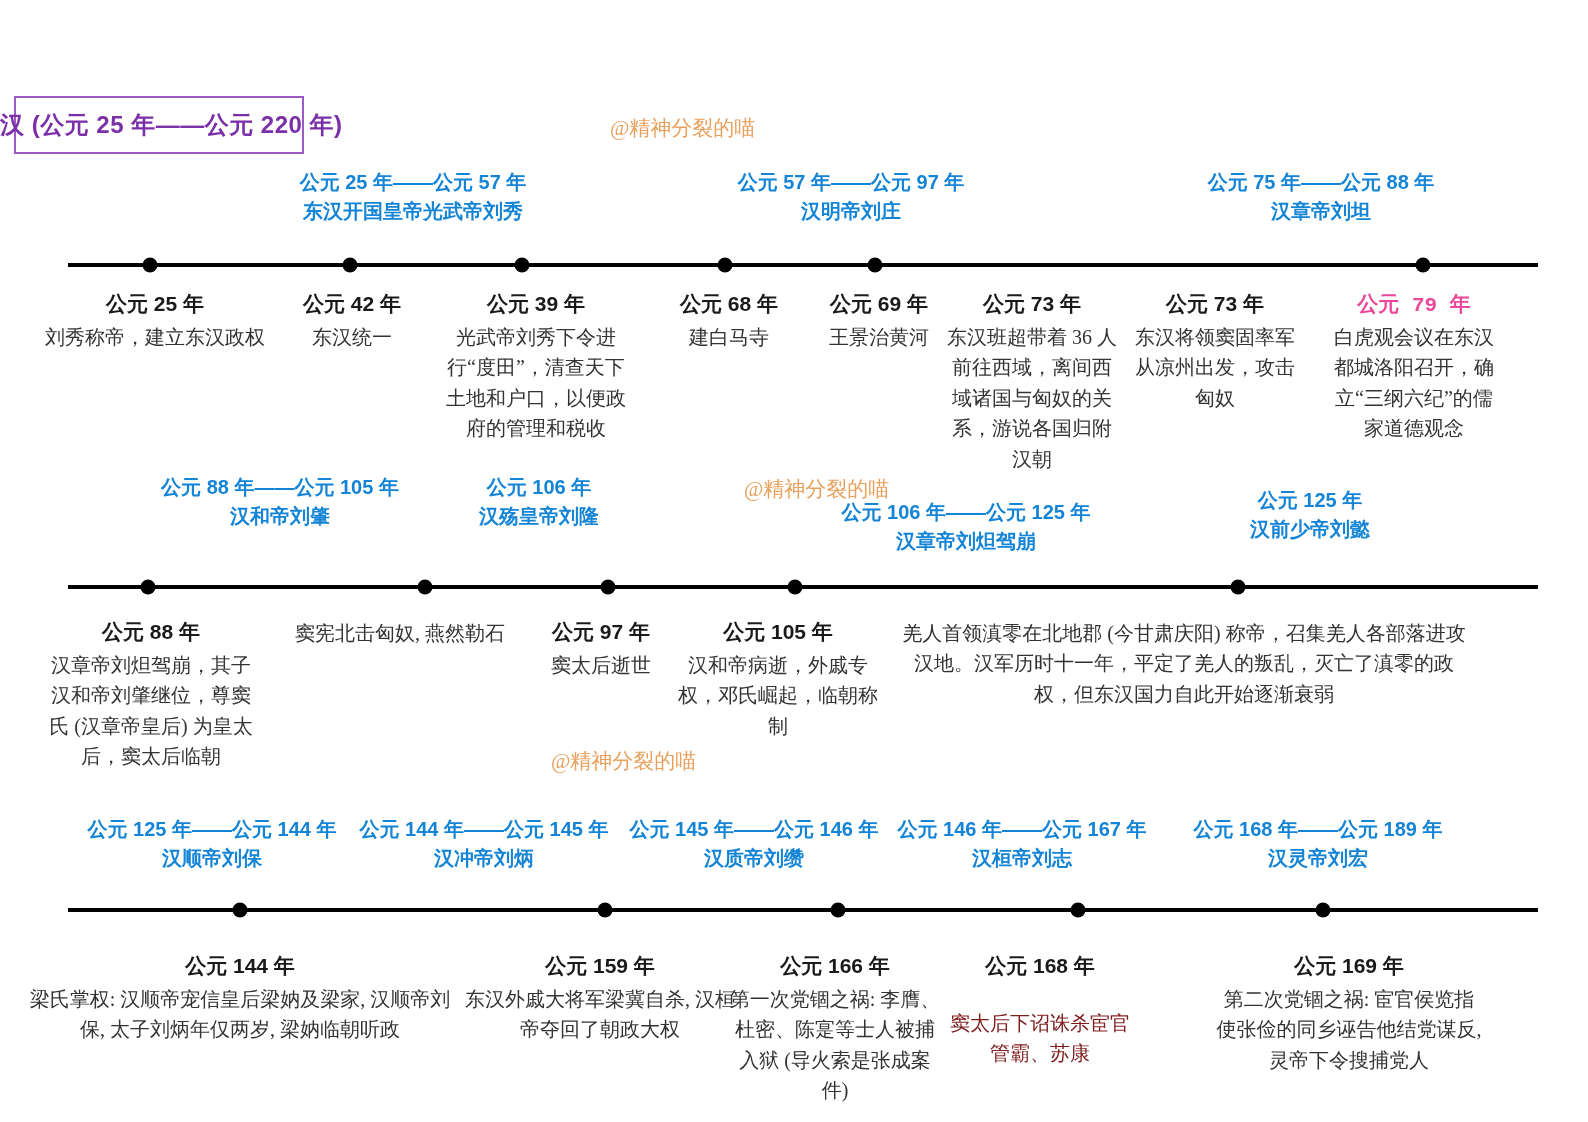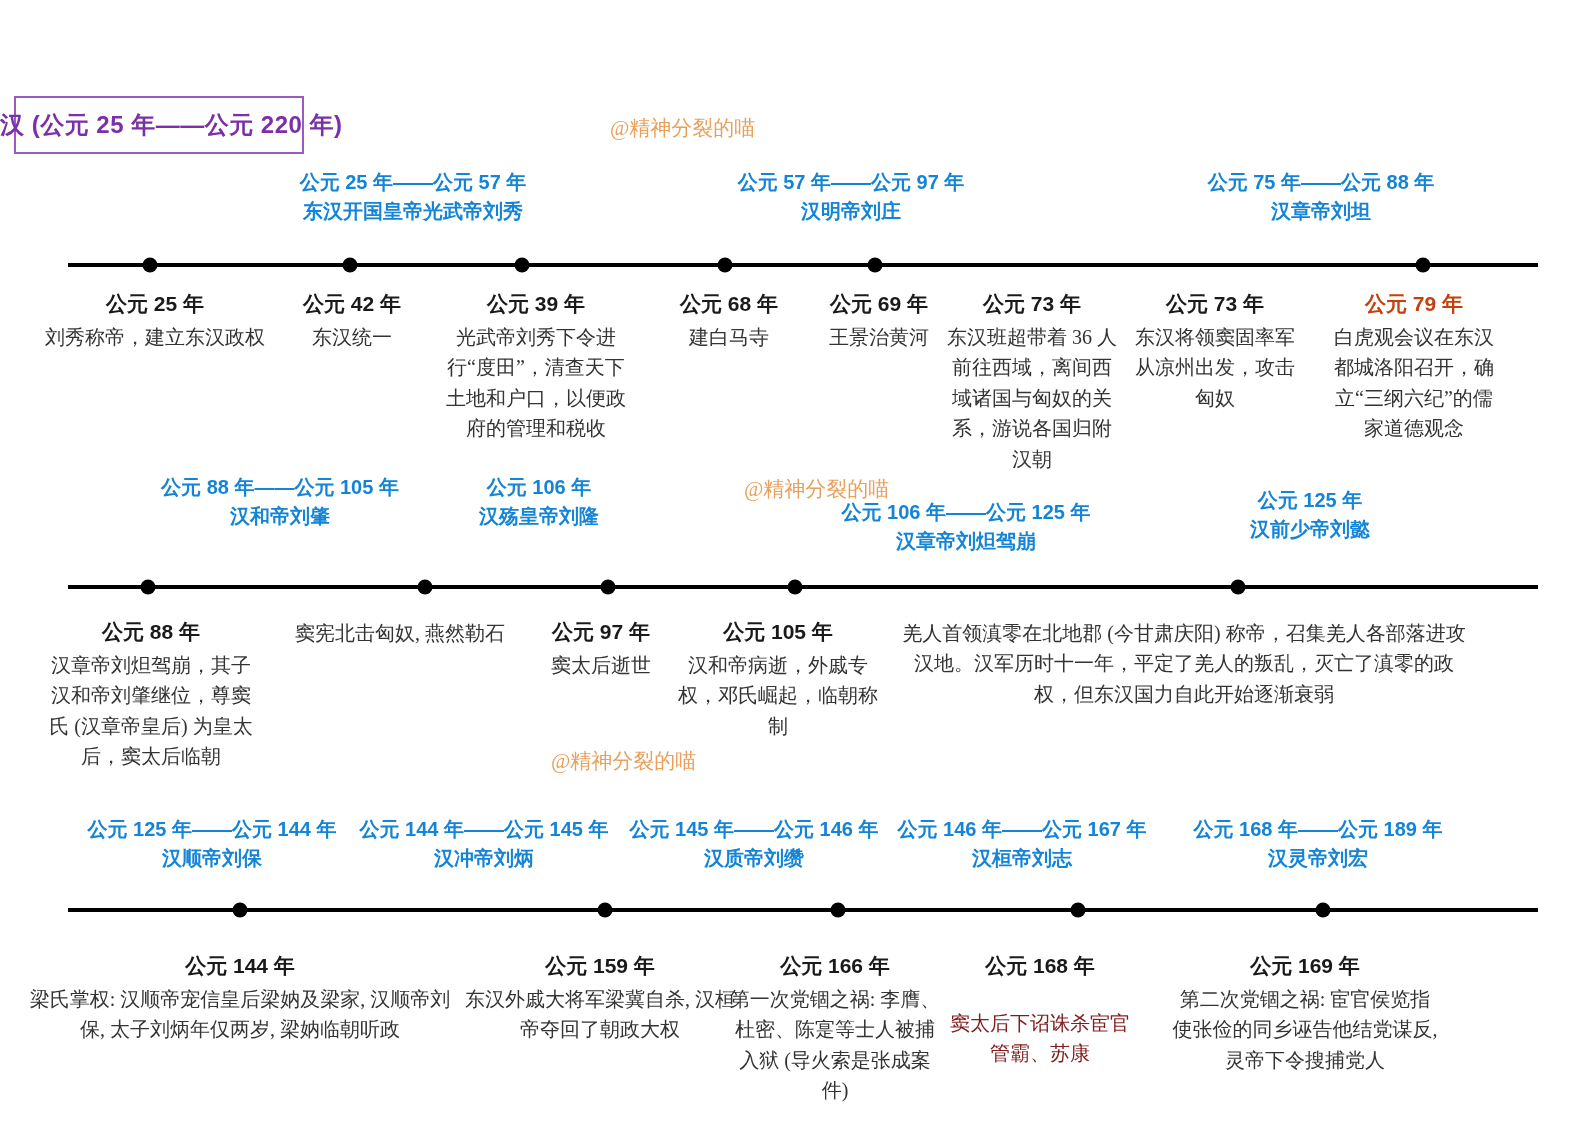--- a/index.html
+++ b/index.html
@@ -160,21 +160,21 @@
       </div>
       <div class="event" style="left: 1032px; top: 290px; width: 178px;">
         <span class="ev-year" style="color: rgb(26, 26, 26);">公元 73 年</span>
         <span class="ev-desc" style="color: rgb(51, 51, 51);">东汉班超带着 36 人前往西域，离间西域诸国与匈奴的关系，游说各国归附汉朝</span>
       </div>
       <div class="event" style="left: 1215px; top: 290px; width: 175px;">
         <span class="ev-year" style="color: rgb(26, 26, 26);">公元 73 年</span>
         <span class="ev-desc" style="color: rgb(51, 51, 51);">东汉将领窦固率军从凉州出发，攻击匈奴</span>
       </div>
       <div class="event" style="left: 1414px; top: 290px; width: 175px;">
-        <span class="ev-year" style="color: #c2410c;">公元 79 年</span>
+        <span class="ev-year" style="color: #ec4899; font-family: Liberation Mono, monospace;">公元 79 年</span>
         <span class="ev-desc" style="color: rgb(51, 51, 51);">白虎观会议在东汉都城洛阳召开，确立“三纲六纪”的儒家道德观念</span>
       </div>
       <div class="axis" style="left: 68px; top: 585px; width: 1470px; background: rgb(0, 0, 0);"></div>
       <div class="dot" style="left: 148px; top: 587px; background: rgb(0, 0, 0);"></div>
       <div class="dot" style="left: 425px; top: 587px; background: rgb(0, 0, 0);"></div>
       <div class="dot" style="left: 608px; top: 587px; background: rgb(0, 0, 0);"></div>
       <div class="dot" style="left: 795px; top: 587px; background: rgb(0, 0, 0);"></div>
       <div class="dot" style="left: 1238px; top: 587px; background: rgb(0, 0, 0);"></div>
       <div class="reign" style="left: 280px; top: 473px; color: rgb(20, 132, 214);">
         <span class="r-years">公元 88 年——公元 105 年</span>
@@ -245,19 +245,19 @@
         <span class="ev-desc" style="color: rgb(51, 51, 51);">东汉外戚大将军梁冀自杀, 汉桓帝夺回了朝政大权</span>
       </div>
       <div class="event" style="left: 835px; top: 952px; width: 215px;">
         <span class="ev-year" style="color: rgb(26, 26, 26);">公元 166 年</span>
         <span class="ev-desc" style="color: rgb(51, 51, 51);">第一次党锢之祸: 李膺、杜密、陈寔等士人被捕入狱 (导火索是张成案件)</span>
       </div>
       <div class="event" style="left: 1040px; top: 952px; width: 180px;">
         <span class="ev-year" style="color: rgb(26, 26, 26);">公元 168 年</span>
         <span class="ev-desc" style="color: #7f1d1d; margin-top: 28px;">窦太后下诏诛杀宦官管霸、苏康</span>
       </div>
-      <div class="event" style="left: 1305px; top: 952px; width: 270px;">
+      <div class="event" style="left: 1349px; top: 952px; width: 270px;">
         <span class="ev-year" style="color: rgb(26, 26, 26);">公元 169 年</span>
         <span class="ev-desc" style="color: rgb(51, 51, 51);">第二次党锢之祸: 宦官侯览指使张俭的同乡诬告他结党谋反, 灵帝下令搜捕党人</span>
       </div>
     </div>
 
 </div>
 
 </body></html>

